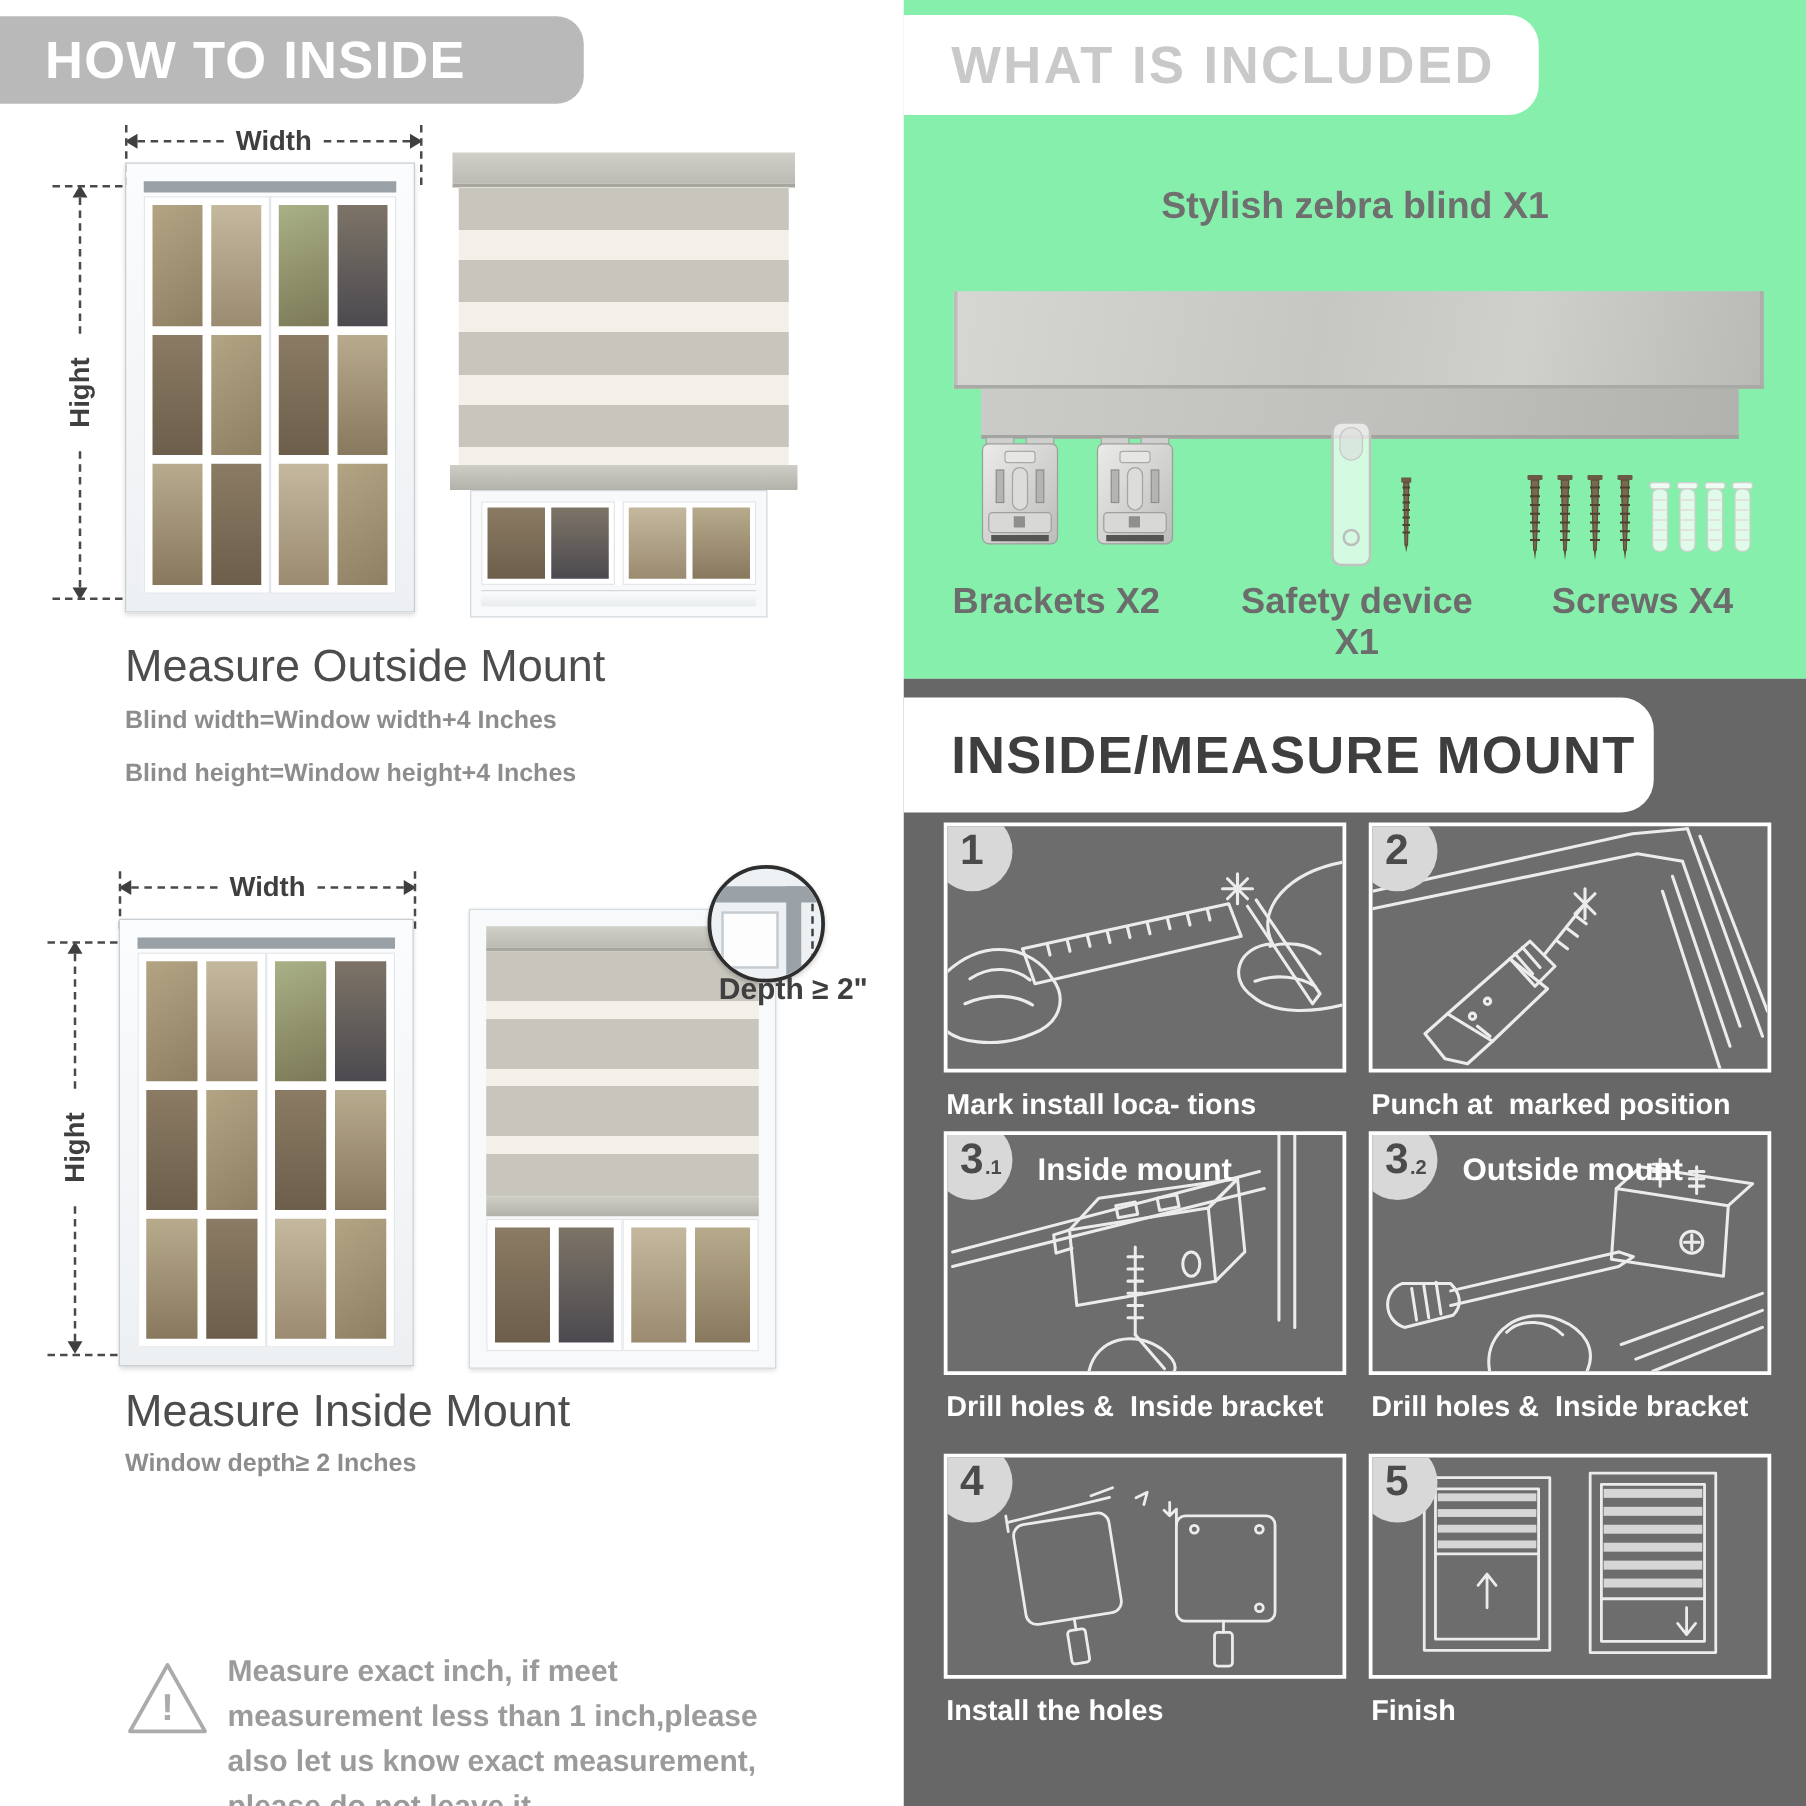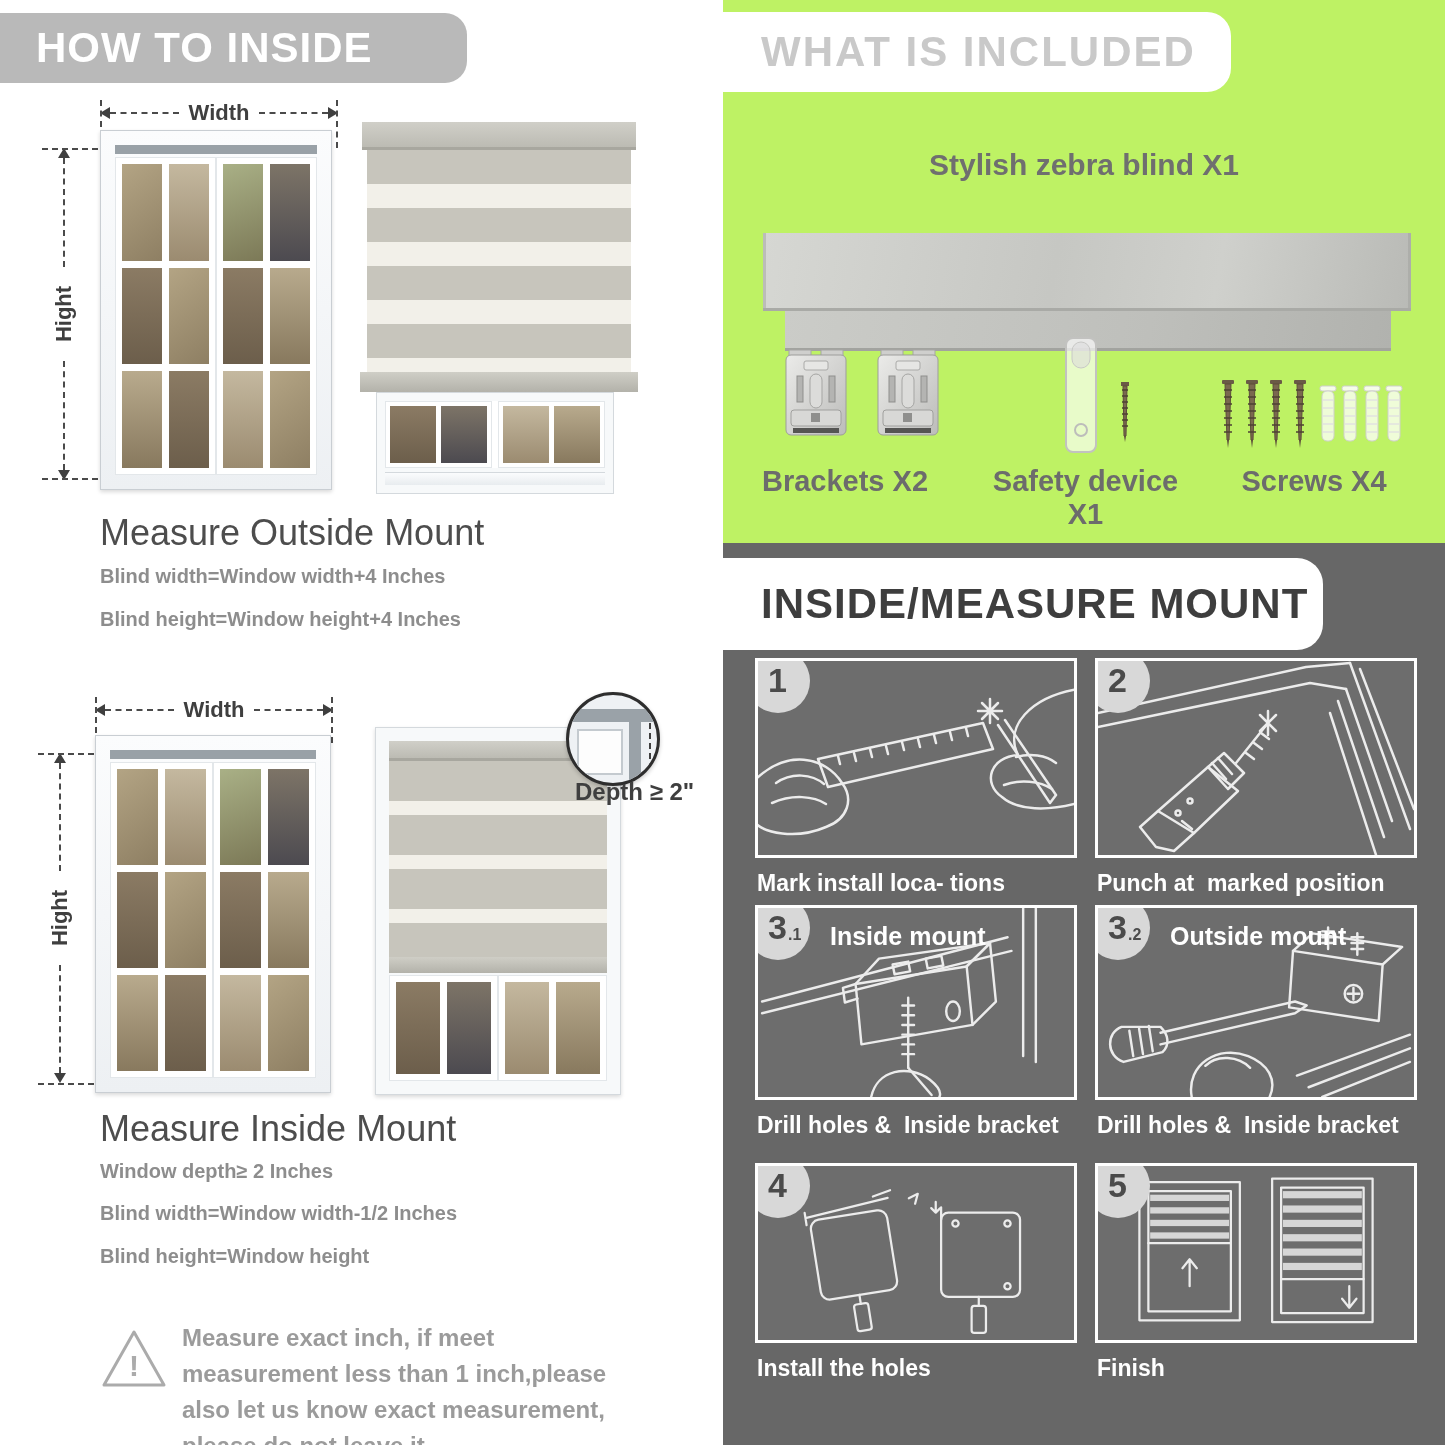--- a/index.html
+++ b/index.html
@@ -61,21 +61,21 @@
   .mag-dash{position:absolute;right:6px;top:28px;height:56px;border-left:2px dashed #3f3f3f;}
 
   .h2-left{font-size:36px;font-weight:normal;color:#4d4d4d;}
   .formula{font-size:20px;font-weight:bold;color:#8d8d8d;}
 
   .warn-tri{width:68px;height:62px;position:relative;}
   .warn-tri svg{display:block;}
   .warn-text{font-size:24px;line-height:36px;color:#9b9b9b;font-weight:bold;}
 
   
-  #right-top{left:723px;top:0;width:722px;height:543px;background:#bef264;}
+  #right-top{left:723px;top:0;width:722px;height:543px;background:#86efac;}
   .banner-right{position:absolute;left:0;top:12px;width:508px;height:80px;background:#fff;
     border-radius:0 24px 24px 0;display:flex;align-items:center;padding-left:38px;}
   .banner-right span{color:#c9c9c9;font-size:42px;font-weight:bold;letter-spacing:2px;}
   .blind-label{position:absolute;left:0;top:148px;width:100%;text-align:center;
     font-size:30px;font-weight:bold;color:#6f6f6f;}
   .rail-top{position:absolute;left:40px;top:233px;width:648px;height:78px;
     background:linear-gradient(100deg,#d6d7d3 0%,#c6c7c3 45%,#cfd0cc 70%,#b9bab6 100%);
     box-shadow:inset 0 -3px 0 #a9aaa6, inset 3px 0 0 #bcbdb9, inset -3px 0 0 #adaeaa;}
   .rail-bottom{position:absolute;left:62px;top:311px;width:606px;height:40px;
     background:linear-gradient(100deg,#cbccc8,#bebfbb 60%,#b1b2ae);
@@ -233,22 +233,20 @@
   <div class="abs magnifier" style="left:566px;top:692px;">
     <div class="mag-top"></div>
     <div class="mag-right"></div>
     <div class="mag-inner"></div>
     <div class="mag-dash"></div>
   </div>
   <div class="abs" style="left:575px;top:778px;font-size:24px;font-weight:bold;color:#3f3f3f;">Depth ≥ 2"</div>
 
   <div class="abs h2-left" style="left:100px;top:1108px;">Measure Inside Mount</div>
   <div class="abs formula" style="left:100px;top:1160px;">Window depth≥ 2 Inches</div>
-  <div class="abs formula" style="left:100px;top:1202px;">Blind width=Window width-1/2 Inches</div>
-  <div class="abs formula" style="left:100px;top:1245px;">Blind height=Window height</div>
 
   <div class="abs warn-tri" style="left:100px;top:1328px;">
     <svg width="68" height="62" viewBox="0 0 68 62">
       <path d="M34 4 L64 57 L4 57 Z" fill="none" stroke="#ababab" stroke-width="3" stroke-linejoin="round"></path>
       <text x="34" y="48" text-anchor="middle" font-size="30" font-weight="bold" fill="#ababab" font-family="Liberation Sans, sans-serif">!</text>
     </svg>
   </div>
   <div class="abs warn-text" style="left:182px;top:1320px;width:450px;">Measure exact inch, if meet measurement less than 1 inch,please also let us know exact measurement, please do not leave it</div>
 
   <div id="right-top" class="abs">

